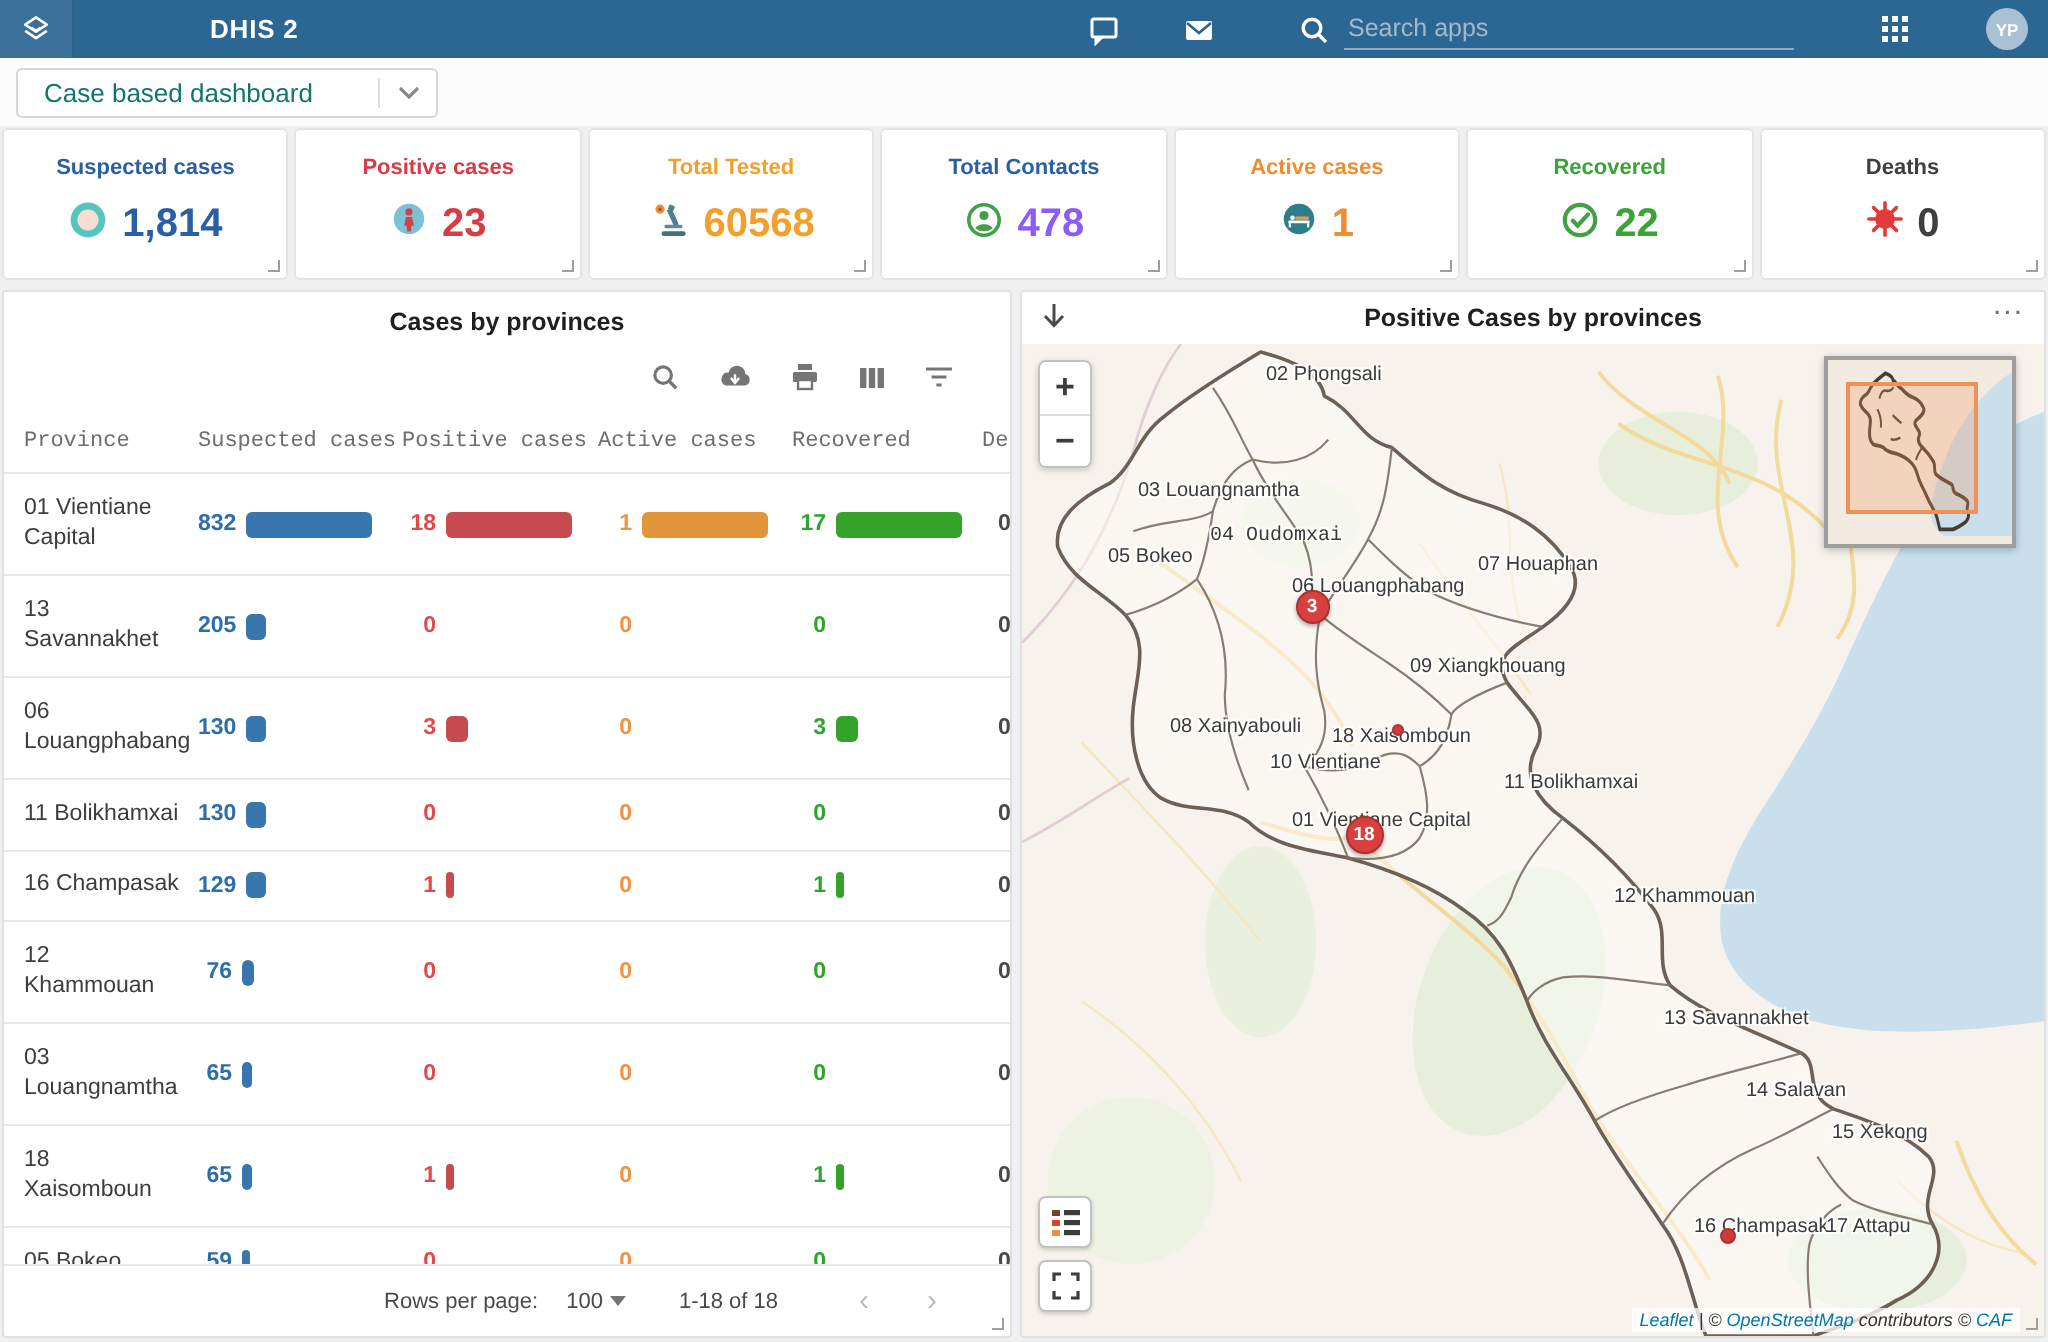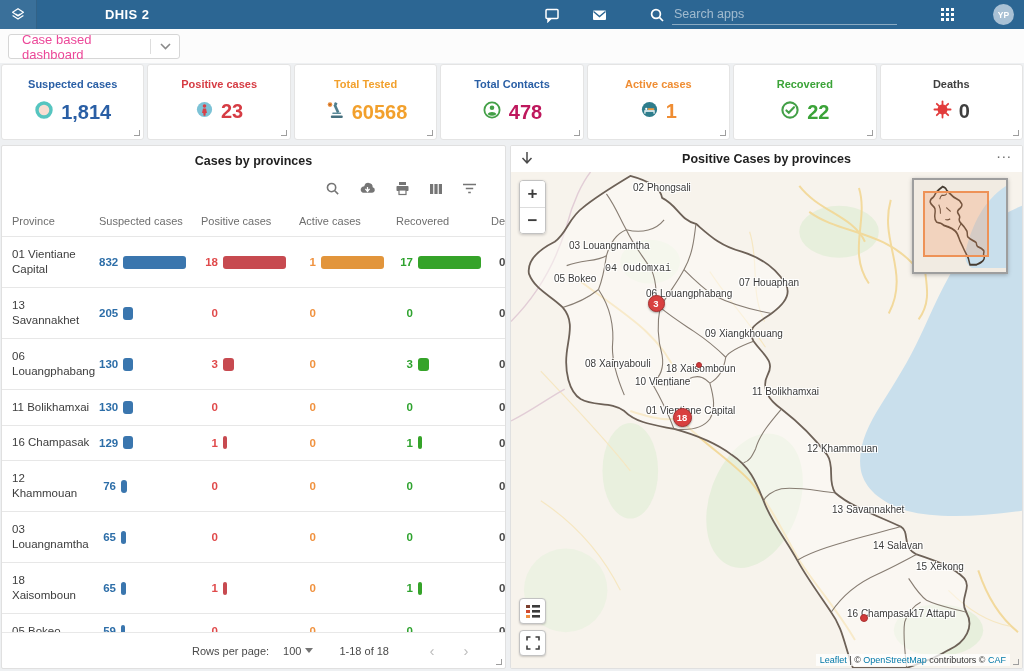--- a/index.html
+++ b/index.html
@@ -12,21 +12,21 @@
   .app-title { font-size:13px; font-weight:bold; letter-spacing:.4px; margin-left:68px; }
   .topbar-right { margin-left:auto; display:flex; align-items:center; gap:17px; padding-right:10px; }
   .tb-icon { width:30px; height:29px; display:flex; align-items:center; justify-content:center; cursor:pointer; }
   .search { display:flex; align-items:center; margin-left:18px; margin-right:18px; }
   .search input { background:transparent; border:none; outline:none; border-bottom:1px solid rgba(255,255,255,0.45); color:#fff; font-size:12.5px; width:225px; padding:2px 2px 3px; font-family:"Liberation Sans",sans-serif; }
   .search input::placeholder { color:rgba(255,255,255,0.55); }
   .avatar { width:21px; height:21px; border-radius:50%; background:#a9c1d5; color:#fff; font-size:8.5px; font-weight:bold; display:flex; align-items:center; justify-content:center; margin-left:14px; cursor:pointer; }
 
   
   .dash-strip { position:absolute; top:29px; left:0; right:0; height:34px; background:#fcfcfc; }
-  .dash-select { position:absolute; left:8px; top:5px; height:25px; width:172px; background:#fff; border:1px solid #d6d6d6; border-radius:3px; display:flex; align-items:center; font-size:13px; color:#ec4899; cursor:pointer; }
+  .dash-select { position:absolute; left:8px; top:5px; height:25px; width:211px; background:#fff; border:1px solid #d6d6d6; border-radius:3px; display:flex; align-items:center; font-size:13px; color:#0f766e; cursor:pointer; }
   .dash-select .lbl { padding-left:13px; flex:1; }
   .dash-select .vdiv { width:1px; height:15px; background:#ddd; }
   .dash-select .chev { width:28px; display:flex; align-items:center; justify-content:center; color:#8a8a8a; }
 
   
   .cards { position:absolute; top:64px; left:1px; right:1px; height:76px; display:flex; gap:3px; }
   .card { flex:1; background:#fff; border:1px solid #e4e4e4; border-radius:3px; position:relative; display:flex; flex-direction:column; align-items:center; padding-top:13px; }
   .card .c-title { font-size:11px; font-weight:bold; }
   .card .c-valrow { display:flex; align-items:center; gap:7px; margin-top:10px; }
   .card .c-val { font-size:20px; font-weight:bold; }
@@ -35,21 +35,21 @@
   
   .panel { background:#fff; border:1px solid #e0e0e0; border-radius:2px; position:absolute; overflow:hidden; }
   .table-panel { top:145px; left:1px; width:505px; bottom:2px; display:flex; flex-direction:column; }
   .map-panel { top:145px; left:510px; right:1px; bottom:2px; }
   .panel-title { text-align:center; font-size:12.5px; font-weight:bold; color:#1f1f1f; padding:8px 0 1px; }
 
   
   .table-toolbar { display:flex; justify-content:flex-end; align-items:center; gap:19px; padding:12px 28px 10px 0; color:#757575; }
   .tt-btn { cursor:pointer; display:flex; }
   .thead,.trow { display:grid; grid-template-columns:87px 102px 98px 97px 95px 44px; align-items:center; padding-left:10px; width:523px; }
-  .thead { min-height:30px; color:#6e6e6e; font-size:11px; }
+  .thead { min-height:30px; color:#6e6e6e; font-size:11px;font-family:Liberation Mono, monospace; }
   .thead .hc { padding-right:6px; white-space:nowrap; overflow:hidden; }
   .tbody { flex:1; overflow:hidden; }
   .trow { border-top:1px solid #e7e7e7; padding-top:9.5px; padding-bottom:9.5px; font-size:11.5px; }
   .prov { color:#3d3d3d; padding-right:8px; line-height:1.35; }
   .mcell { display:flex; align-items:center; gap:5px; }
   .mcell .num { min-width:17px; text-align:right; font-weight:bold; }
   .mcell .bar { height:13px; border-radius:3px; }
   .tfoot { border-top:1px solid #e8e8e8; height:36px; display:flex; align-items:center; justify-content:flex-end; font-size:11px; color:#4a4a4a; padding-right:26px; gap:8px; }
   .rpp { display:flex; align-items:center; gap:4px; margin:0 18px 0 6px; cursor:pointer; }
   .tri { width:0; height:0; border-left:4px solid transparent; border-right:4px solid transparent; border-top:5px solid #757575; }
@@ -67,21 +67,21 @@
     text-shadow:1px 1px 0 #fff,-1px -1px 0 #fff,1px -1px 0 #fff,-1px 1px 0 #fff; }
   .marker { position:absolute; background:#d84040; border:1px solid #a93232; border-radius:50%; color:#fff; font-size:9.5px; font-weight:bold; display:flex; align-items:center; justify-content:center; box-shadow:0 1px 2px rgba(0,0,0,0.35); cursor:pointer; }
   .mdot { position:absolute; background:#d13a3a; border-radius:50%; border:1px solid #a93232; cursor:pointer; }
   .zoomctl { position:absolute; left:8px; top:8px; width:27px; border:1px solid #c2c2c2; border-radius:4px; overflow:hidden; box-shadow:0 1px 3px rgba(0,0,0,0.2); }
   .zbtn { height:26px; background:#fff; display:flex; align-items:center; justify-content:center; font-size:17px; font-weight:bold; color:#3c3c3c; cursor:pointer; }
   .zbtn + .zbtn { border-top:1px solid #ddd; }
   .minimap { position:absolute; right:14px; top:6px; width:96px; height:96px; background:#f1ebe2; border:2px solid #9e9e9e; box-shadow:0 1px 4px rgba(0,0,0,0.25); cursor:pointer; }
   .sq-btn { position:absolute; left:8px; width:27px; height:26px; background:#fff; border:1px solid #c2c2c2; border-radius:4px; display:flex; align-items:center; justify-content:center; box-shadow:0 1px 2px rgba(0,0,0,0.18); cursor:pointer; }
   .legend-btn { bottom:44px; }
   .fs-btn { bottom:12px; }
-  .attrib { position:absolute; right:12px; bottom:2px; background:rgba(255,255,255,0.75); font-size:9px; color:#333; padding:1px 4px; }
+  .attrib { position:absolute; right:12px; bottom:2px; background:rgba(255,255,255,0.75); font-size:9px; color:#333; padding:1px 4px;font-style:italic; }
   .attrib .lnk { color:#0078a8; }
 </style>
 </head>
 <body>
 
 <div class="app">
 
   <header class="topbar">
     <div class="logo-box">
       <svg width="18" height="18" viewBox="0 0 20 20" fill="none" stroke="#fff" stroke-width="1.4" stroke-linejoin="round">
@@ -181,21 +181,21 @@
         <div class="rs-handle"></div>
       </div>
       <div class="card">
         <div class="c-title" style="color:#2a5fa5">Total Contacts</div>
         <div class="c-valrow">
           <span><svg width="20" height="20" viewBox="0 0 20 20">
               <circle cx="10" cy="10" r="7.6" fill="none" stroke="#43a047" stroke-width="1.8"></circle>
               <circle cx="10" cy="7.8" r="2.3" fill="#43a047"></circle>
               <path d="M5.6 14.2 c1.2-2.8 7.6-2.8 8.8 0 a7.6 7.6 0 0 1 -8.8 0 Z" fill="#43a047"></path>
             </svg></span>
-          <span class="c-val" style="color:#be185d">478</span>
+          <span class="c-val" style="color:#8b5cf6">478</span>
         </div>
         <div class="rs-handle"></div>
       </div>
       <div class="card">
         <div class="c-title" style="color:#ef8d33">Active cases</div>
         <div class="c-valrow">
           <span><svg width="19" height="19" viewBox="0 0 20 20">
               <circle cx="10" cy="10" r="8" fill="#2e7d8c"></circle>
               <circle cx="6.6" cy="9.4" r="1.2" fill="#fff"></circle>
               <rect x="8" y="8.7" width="7.2" height="1.7" rx="0.8" fill="#ef9a3f"></rect>

